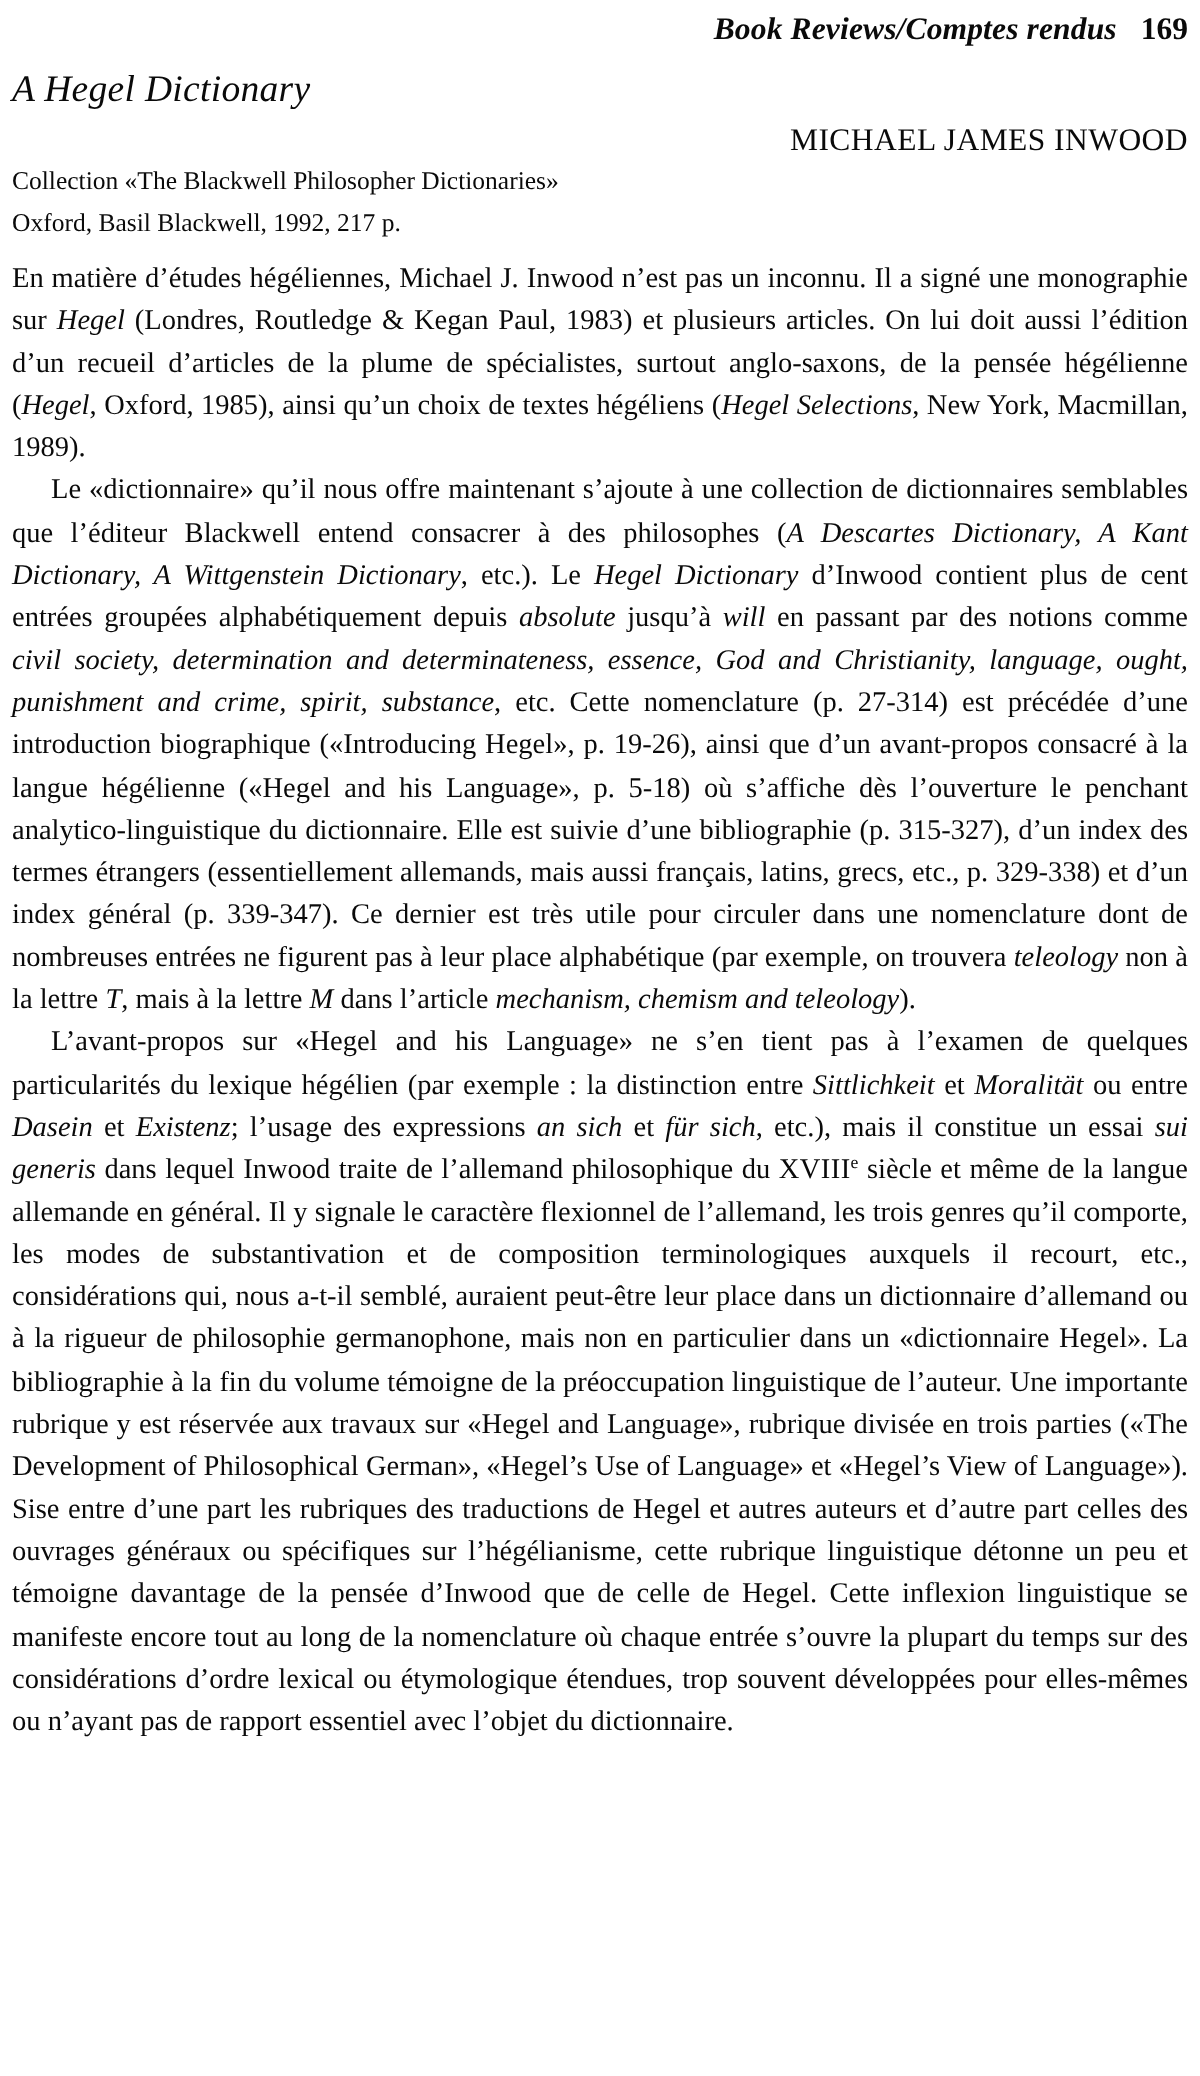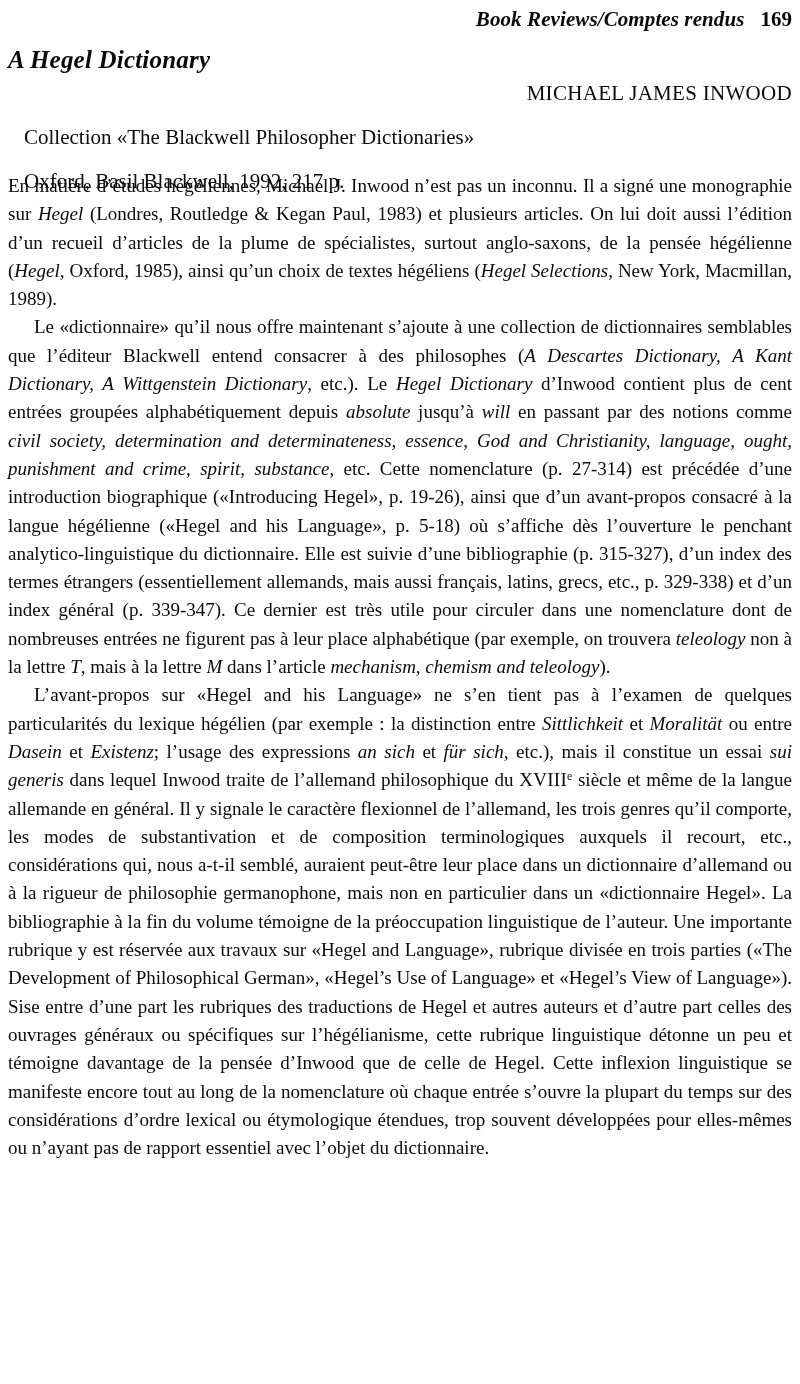--- a/index.html
+++ b/index.html
@@ -48,39 +48,39 @@
   
   .head-block {
     position: absolute;
     top: 44px;
     left: 8px;
     right: 8px;
   }
   .work-title {
     font-size: 25px;
     line-height: 32px;
-    font-weight: bold;
+    font-weight: normal;
     font-style: italic;
     margin: 0 0 3px 0;
     letter-spacing: 0.2px;
   }
   .author-name {
     font-size: 21px;
     line-height: 28px;
     font-weight: normal;
     font-style: normal;
     margin: 0;
     letter-spacing: 0.3px;
     text-align: right;
   }
   .imprint-line {
-    font-size: 21px;
+    font-size: 17px;
     line-height: 28px;
     font-weight: normal;
-    margin: 16px;
+    margin: 0;
   }
 
   
   .body-text {
     position: absolute;
     top: 172px;
     left: 8px;
     width: 784px;
     font-size: 19px;
     line-height: 28.3px;

